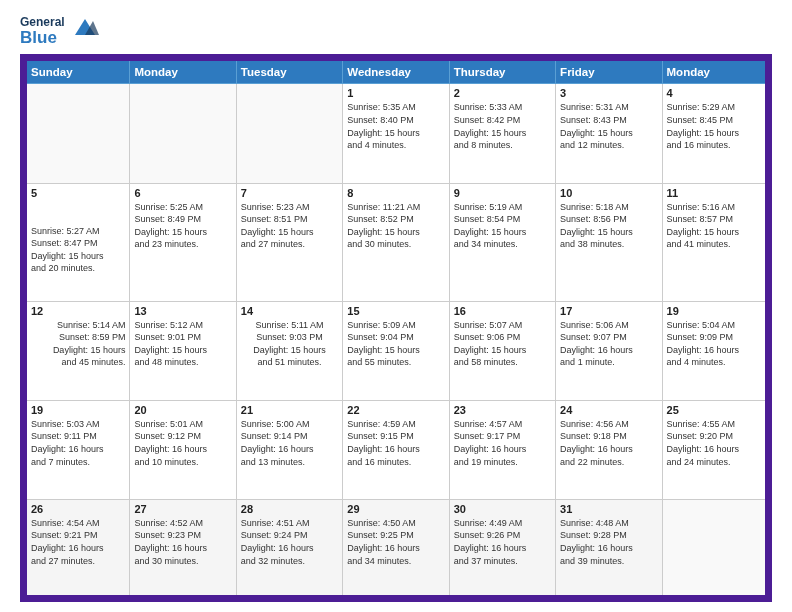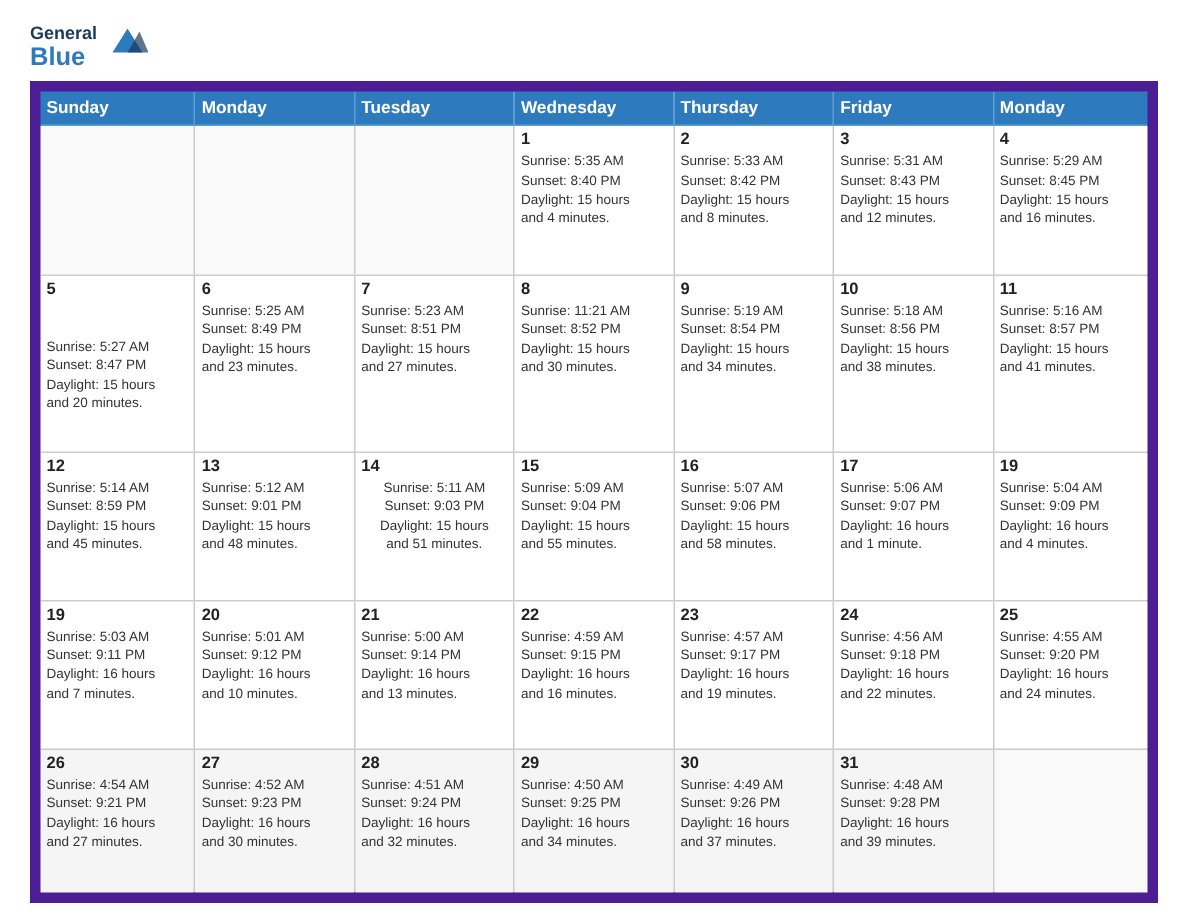--- a/index.html
+++ b/index.html
@@ -200,21 +200,21 @@
             <span class="day-number">11</span>
             <div class="day-info" style="white-space: pre-line;">Sunrise: 5:16 AM
 Sunset: 8:57 PM
 Daylight: 15 hours
 and 41 minutes.</div>
           </td>
         </tr>
         <tr>
           <td>
             <span class="day-number">12</span>
-            <div class="day-info" style="white-space: pre-line;">Sunrise: 5:14 AM
+            <div class="day-info" style="white-space: pre-line; text-align: right;">Sunrise: 5:14 AM
 Sunset: 8:59 PM
 Daylight: 15 hours
 and 45 minutes.</div>
           </td>
           <td>
             <span class="day-number">13</span>
             <div class="day-info" style="white-space: pre-line;">Sunrise: 5:12 AM
 Sunset: 9:01 PM
 Daylight: 15 hours
 and 48 minutes.</div>

